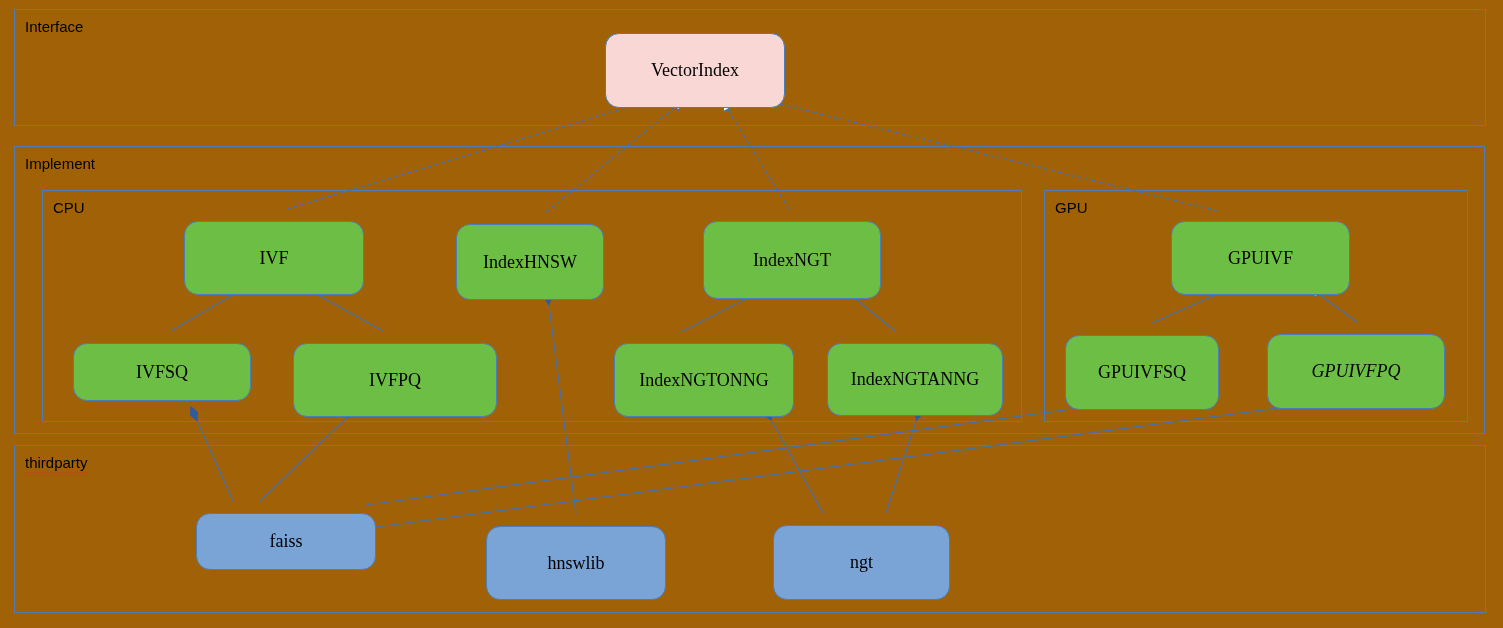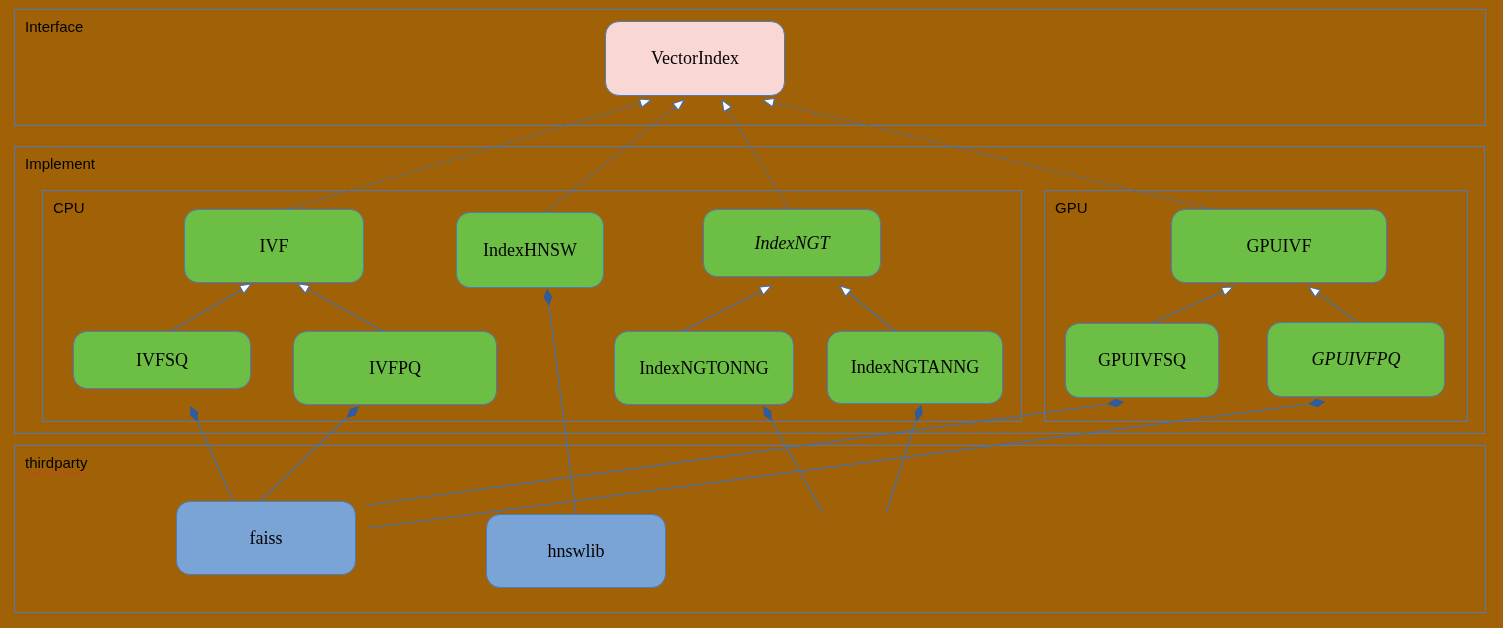--- a/index.html
+++ b/index.html
@@ -33,20 +33,21 @@
   }
   .node{
     position:absolute;
     display:flex;align-items:center;justify-content:center;
     border-radius:14px;
     border:1.5px solid var(--node-border);
     box-sizing:border-box;
     font-family:"Liberation Serif",serif;
     font-size:18px;color:#000;
     text-align:center;
+    margin-top:12px;
   }
   .node.g-interface{background:var(--interface-fill);}
   .node.g-implement{background:var(--implement-fill);}
   .node.g-thirdparty{background:var(--thirdparty-fill);}
 </style>
 </head>
 <body>
 
 <div id="canvas" style="--container-border: #4f7cb8; --node-border: #4a7ebb; --interface-fill: #f8d7d5; --implement-fill: #6cbe45; --thirdparty-fill: #7aa3d6;">
   <div id="containers-layer">
@@ -96,44 +97,47 @@
   <div id="nodes-layer">
       <div class="node g-interface" style="left: 605px; top: 21px; width: 180px; height: 75px;">
         <span>VectorIndex</span>
       </div>
       <div class="node g-implement" style="left: 184px; top: 209px; width: 180px; height: 74px;">
         <span>IVF</span>
       </div>
       <div class="node g-implement" style="left: 456px; top: 212px; width: 148px; height: 76px;">
         <span>IndexHNSW</span>
       </div>
-      <div class="node g-implement" style="left: 703px; top: 209px; width: 178px; height: 68px; font-style: italic;">
+      <div class="node g-implement" style="left: 703px; top: 209px; width: 178px; height: 78px;">
         <span>IndexNGT</span>
       </div>
       <div class="node g-implement" style="left: 73px; top: 331px; width: 178px; height: 58px;">
         <span>IVFSQ</span>
       </div>
       <div class="node g-implement" style="left: 293px; top: 331px; width: 204px; height: 74px;">
         <span>IVFPQ</span>
       </div>
       <div class="node g-implement" style="left: 614px; top: 331px; width: 180px; height: 74px;">
         <span>IndexNGTONNG</span>
       </div>
       <div class="node g-implement" style="left: 827px; top: 331px; width: 176px; height: 73px;">
         <span>IndexNGTANNG</span>
       </div>
-      <div class="node g-implement" style="left: 1171px; top: 209px; width: 216px; height: 74px;">
+      <div class="node g-implement" style="left: 1171px; top: 209px; width: 179px; height: 74px;">
         <span>GPUIVF</span>
       </div>
       <div class="node g-implement" style="left: 1065px; top: 323px; width: 154px; height: 75px;">
         <span>GPUIVFSQ</span>
       </div>
       <div class="node g-implement" style="left: 1267px; top: 322px; width: 178px; height: 75px; font-style: italic;">
         <span>GPUIVFPQ</span>
       </div>
-      <div class="node g-thirdparty" style="left: 176px; top: 501px; width: 180px; height: 74px;">
+      <div class="node g-thirdparty" style="left: 196px; top: 501px; width: 180px; height: 57px;">
         <span>faiss</span>
       </div>
       <div class="node g-thirdparty" style="left: 486px; top: 514px; width: 180px; height: 74px;">
         <span>hnswlib</span>
       </div>
+      <div class="node g-thirdparty" style="left: 773px; top: 513px; width: 177px; height: 75px;">
+        <span>ngt</span>
+      </div>
     </div>
 </div>
 
 </body></html>

